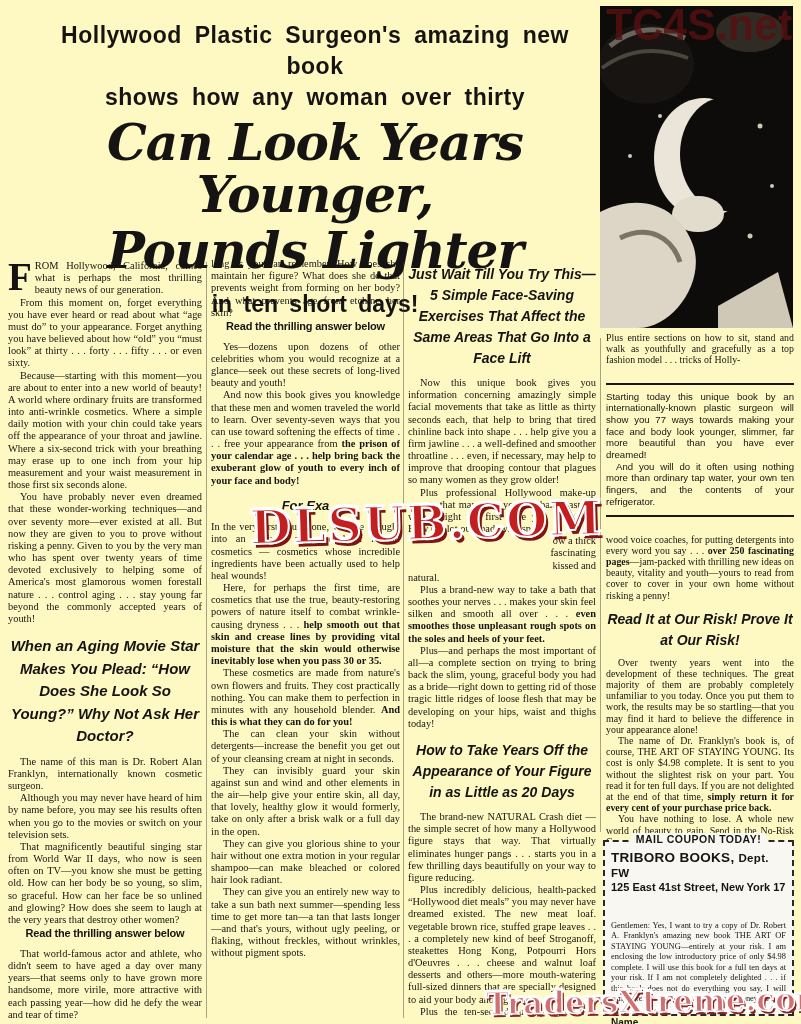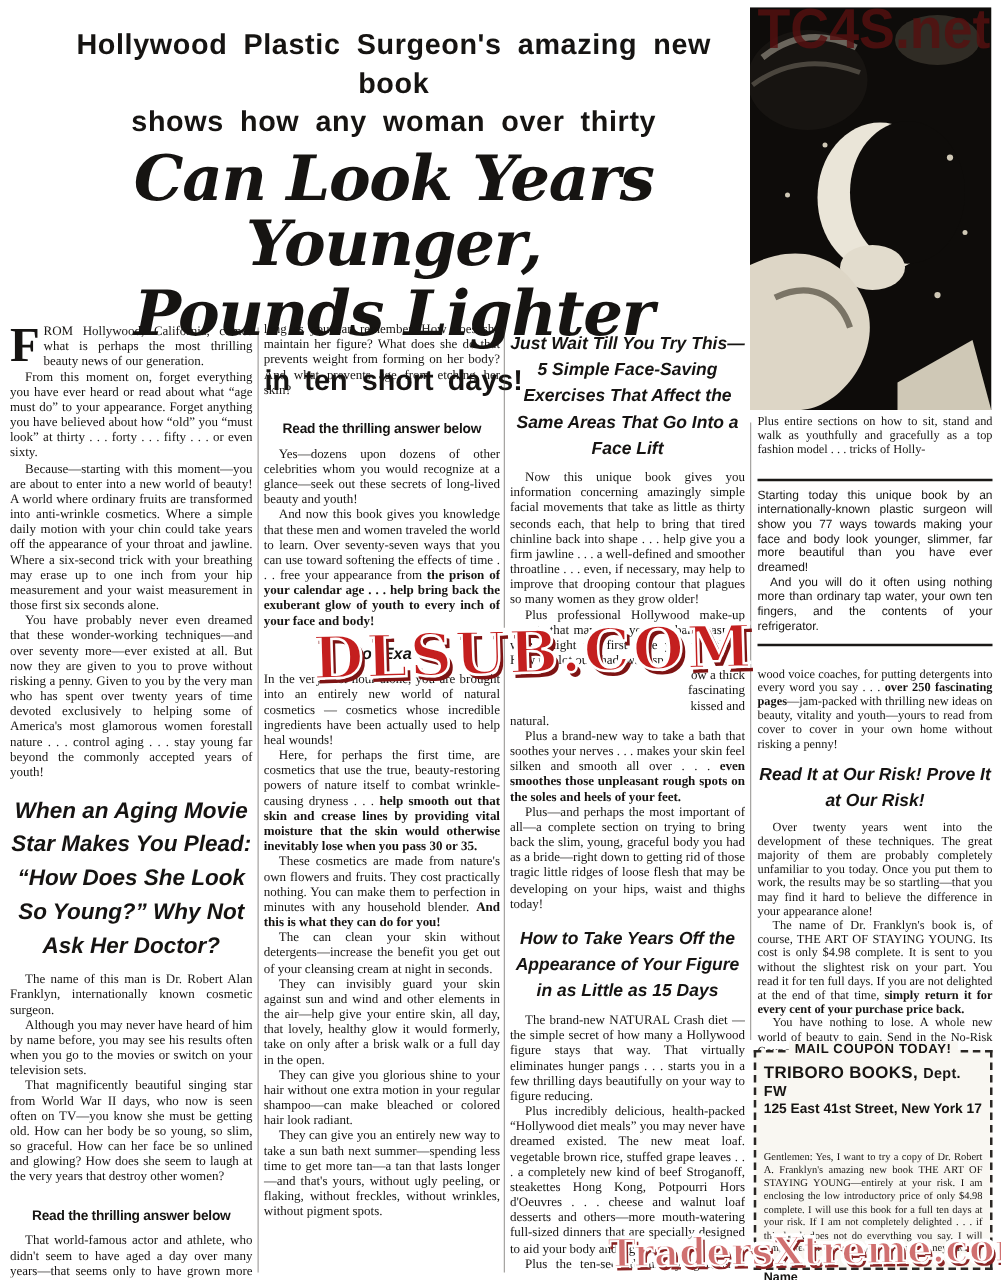--- a/index.html
+++ b/index.html
@@ -1,35 +1,35 @@
 <!DOCTYPE html>
 <html><head>
 <meta charset="utf-8">
 <style>
   html,body{margin:0;padding:0;background:#777;}
-  .page{position:relative;width:801px;height:1024px;background:#ffffff;color:#161412;
+  .page{position:relative;width:801px;height:1024px;background:#fef9c3;color:#161412;
         font-family:"Liberation Serif",serif;overflow:hidden;margin:0 auto;}
   
   .header{position:absolute;left:28px;top:20px;width:574px;text-align:center;}
   .kicker{font-family:"Liberation Sans",sans-serif;font-weight:bold;font-size:23px;line-height:1.35;letter-spacing:.5px;word-spacing:6px;}
   .scriptline{font-family:"DejaVu Serif",serif;font-style:italic;font-weight:bold;font-size:50px;line-height:1.04;letter-spacing:-1px;margin-top:4px;}
   .subtitle{font-family:"Liberation Sans",sans-serif;font-weight:bold;font-size:23px;margin-top:14px;word-spacing:5px;}
   
   .photo{position:absolute;left:600px;top:6px;width:193px;height:322px;background:#0d0c0a;overflow:hidden;}
   
   .vrule{position:absolute;width:1px;background:rgba(60,55,50,.45);}
   
   .col{position:absolute;text-align:justify;font-size:10.4px;line-height:1.17;}
   .col p{margin:0;text-indent:12px;}
   .col p.noind{text-indent:0;}
   .dropcap{float:left;font-size:39px;line-height:.78;font-weight:bold;padding:2px 3px 0 0;}
   .subhead{font-family:"Liberation Sans",sans-serif;font-weight:bold;font-style:italic;
-           text-align:center;font-size:18px;line-height:1.5;margin:10px 0 8px;text-indent:0;}
+           text-align:center;font-size:15px;line-height:1.5;margin:10px 0 8px;text-indent:0;}
   .minihead{font-family:"Liberation Sans",sans-serif;font-weight:bold;text-align:center;
-            font-size:11px;margin:18px 0 8px;text-indent:0;letter-spacing:-.2px;}
+            font-size:11px;margin:1px 0 8px;text-indent:0;letter-spacing:-.2px;}
   .fragline{text-align:right;text-indent:0;margin:0;}
   
   .col4{font-size:9.9px;line-height:1.13;}
   .rulebox{border-top:2px solid #1a1816;border-bottom:2px solid #1a1816;padding:6px 0 7px;margin:17px 0;}
   .rulebox p{font-family:"Liberation Sans",sans-serif;font-size:9.6px;line-height:1.22;text-indent:10px;}
   
   .coupon{position:absolute;left:603px;top:840px;width:191px;height:176px;border:2px dashed #2a2724;
           background:#f9f7f2;padding:4px 6px;box-sizing:border-box;}
   .coupon-label{position:absolute;left:50%;top:-9px;transform:translateX(-50%);background:#f9f7f2;
           padding:0 5px;font-family:"Liberation Sans",sans-serif;font-weight:bold;font-size:10.5px;
@@ -125,21 +125,21 @@
   <div class="col" style="left:408px;top:262px;width:188px;height:756px;overflow:hidden;">
     <div class="subhead" style="margin-top:2px;font-size:14px;">Just Wait Till You Try This— 5 Simple Face-Saving Exercises That Affect the Same Areas That Go Into a Face Lift</div>
     <p>Now this unique book gives you information concerning amazingly simple facial movements that take as little as thirty seconds each, that help to bring that tired chinline back into shape . . . help give you a firm jawline . . . a well-defined and smoother throatline . . . even, if necessary, may help to improve that drooping contour that plagues so many women as they grow older!</p>
     <p>Plus professional Hollywood make-up secrets that may have your husband gasping with delight the first time you use them. How to blot out shadows, espe-</p>
     <p class="fragline">ow a thick</p>
     <p class="fragline">fascinating</p>
     <p class="fragline">kissed and</p>
     <p class="noind">natural.</p>
     <p><span>Plus a brand-new way to take a bath that soothes your nerves . . . makes your skin feel silken and smooth all over . . . </span><b>even smoothes those unpleasant rough spots on the soles and heels of your feet.</b></p>
     <p>Plus—and perhaps the most important of all—a complete section on trying to bring back the slim, young, graceful body you had as a bride—right down to getting rid of those tragic little ridges of loose flesh that may be developing on your hips, waist and thighs today!</p>
-    <div class="subhead" style="font-size:14px;">How to Take Years Off the Appearance of Your Figure in as Little as 15 Days</div>
+    <div class="subhead" style="font-size:14px;">How to Take Years Off the Appearance of Your Figure in as Little as 20 Days</div>
     <p>The brand-new NATURAL Crash diet —the simple secret of how many a Hollywood figure stays that way. That virtually eliminates hunger pangs . . . starts you in a few thrilling days beautifully on your way to figure reducing.</p>
     <p>Plus incredibly delicious, health-packed “Hollywood diet meals” you may never have dreamed existed. The new meat loaf. vegetable brown rice, stuffed grape leaves . . . a completely new kind of beef Stroganoff, steakettes Hong Kong, Potpourri Hors d'Oeuvres . . . cheese and walnut loaf desserts and others—more mouth-watering full-sized dinners that are specially designed to aid your body and figure.</p>
     <p>Plus the ten-second tummy-tightener—that builds your own natural girdle—that may stun your husband the very first week you use it.</p>
 
   </div>
 
   <div class="col col4" style="left:606px;top:332px;width:188px;">
     <p class="noind">Plus entire sections on how to sit, stand and walk as youthfully and gracefully as a top fashion model . . . tricks of Holly-</p>
     <div class="rulebox">
       <p class="noind">Starting today this unique book by an internationally-known plastic surgeon will show you 77 ways towards making your face and body look younger, slimmer, far more beautiful than you have ever dreamed!</p>

